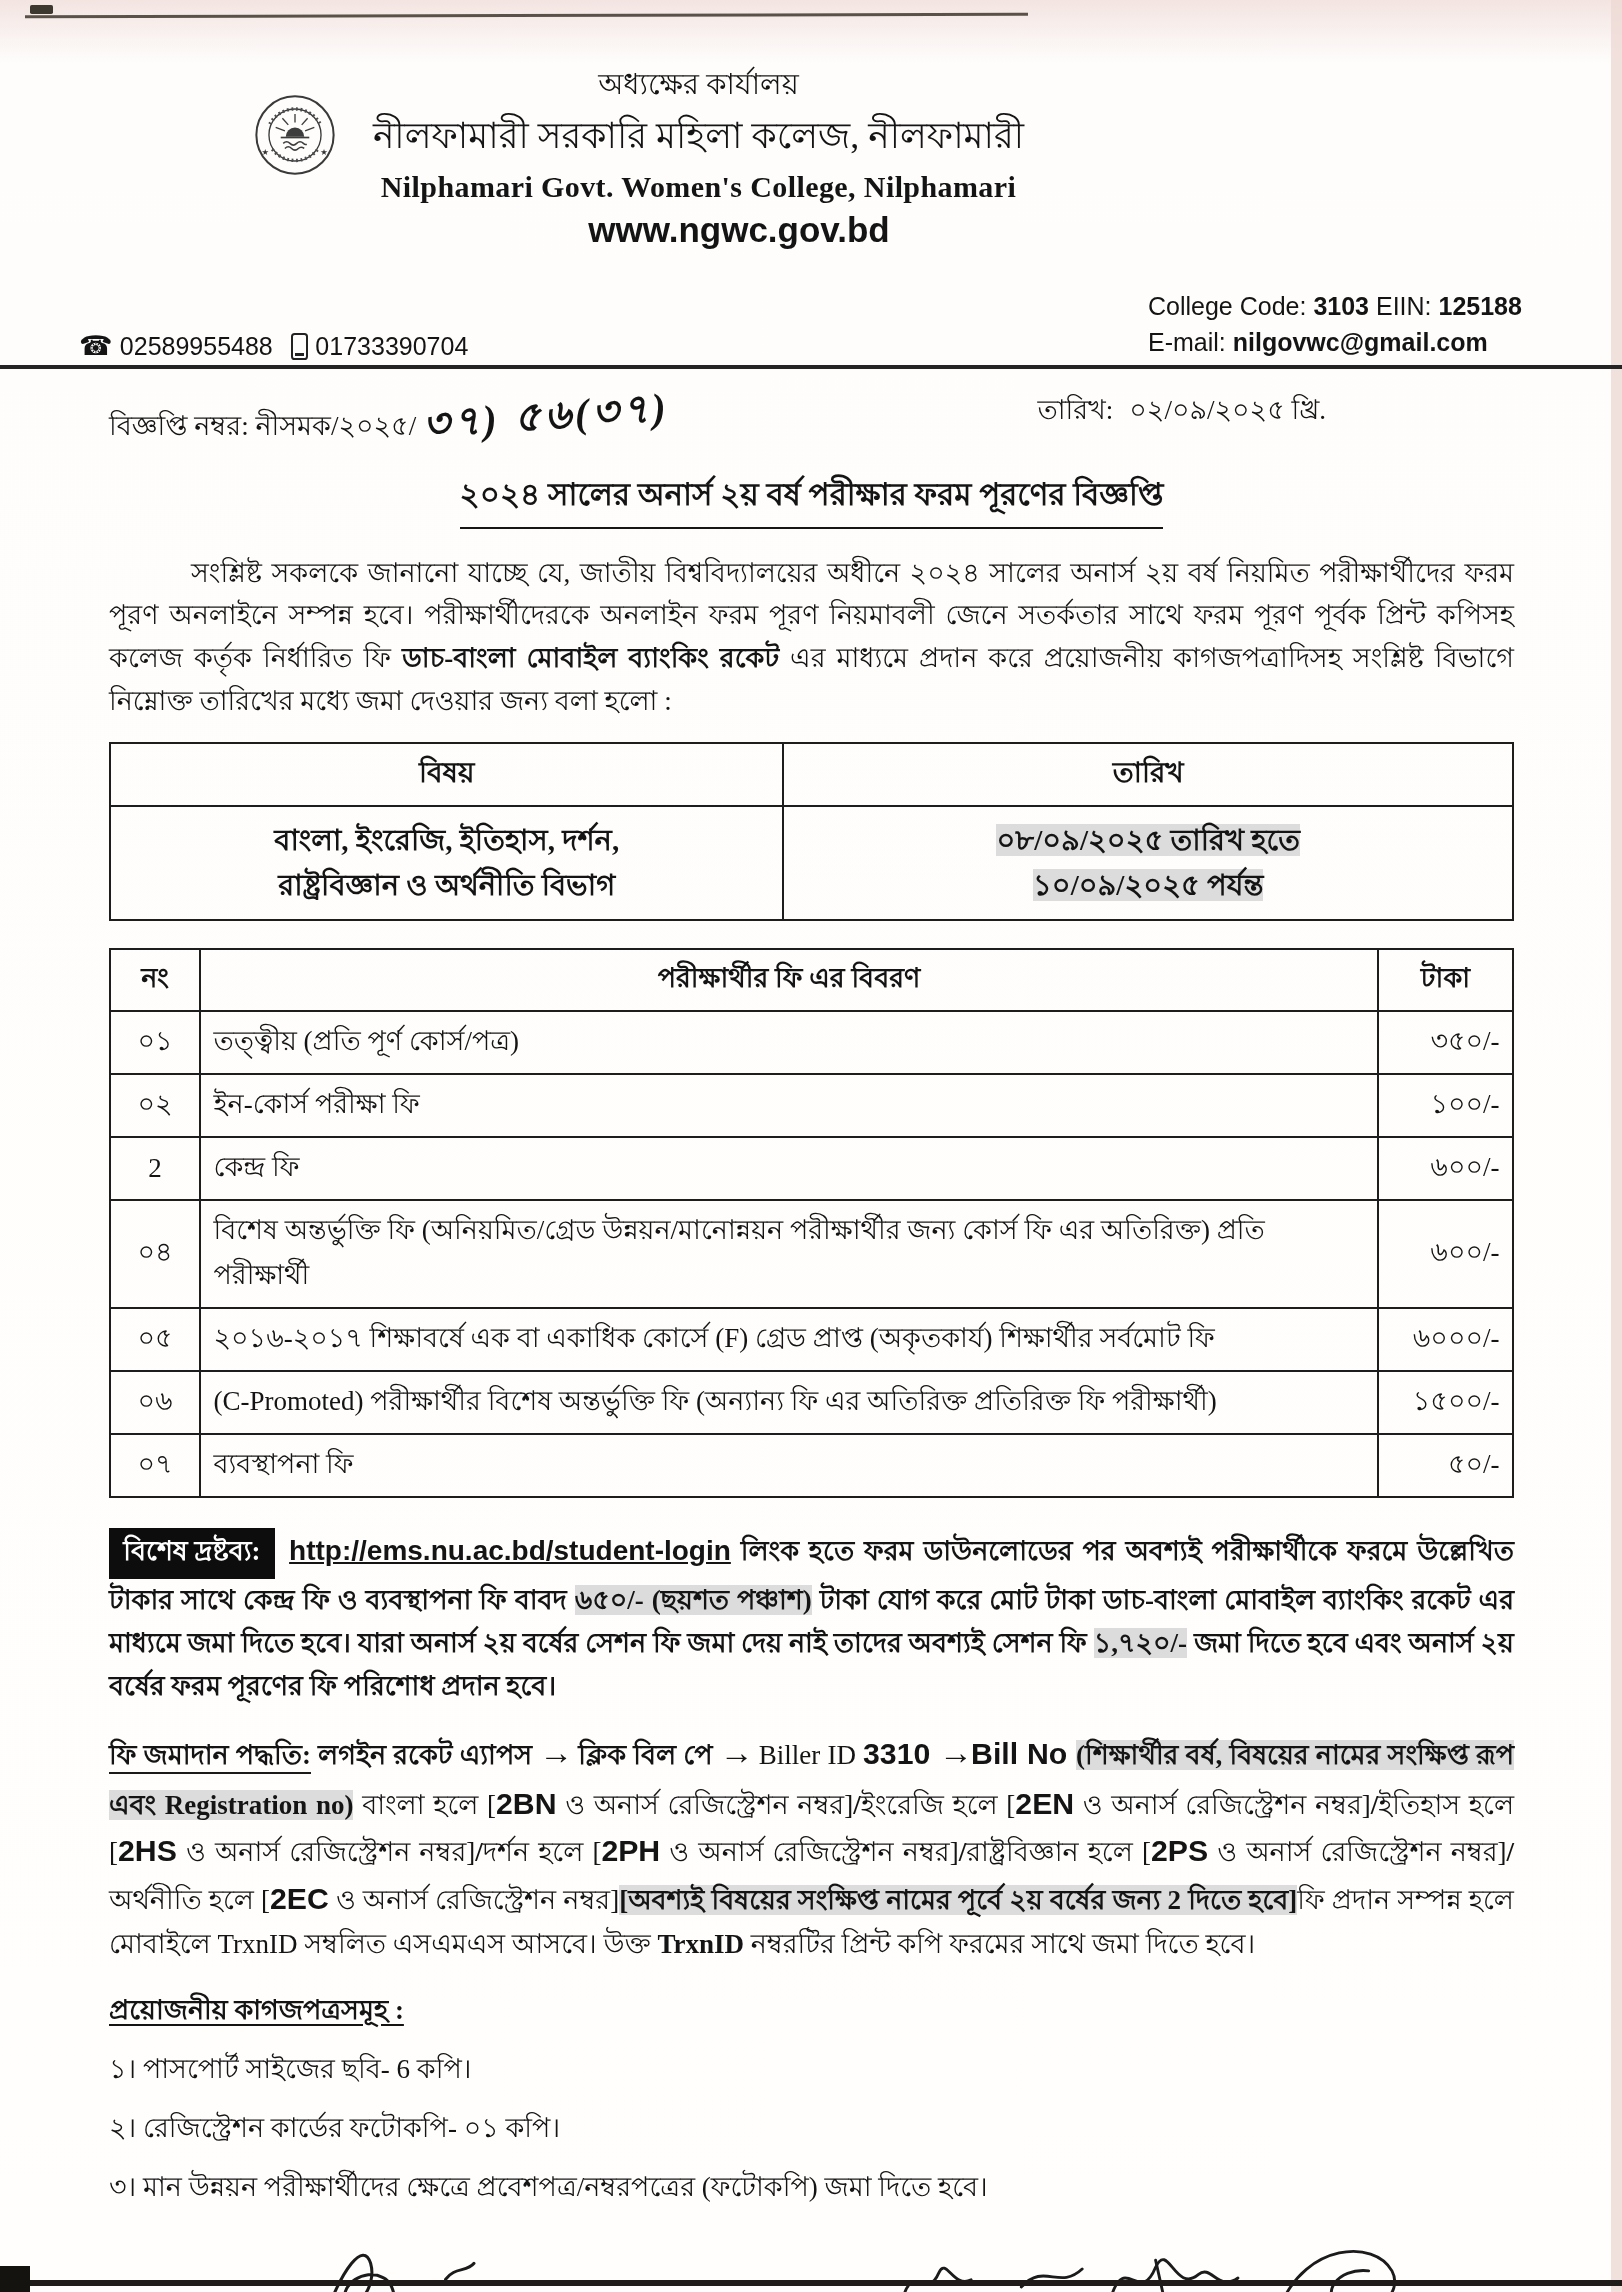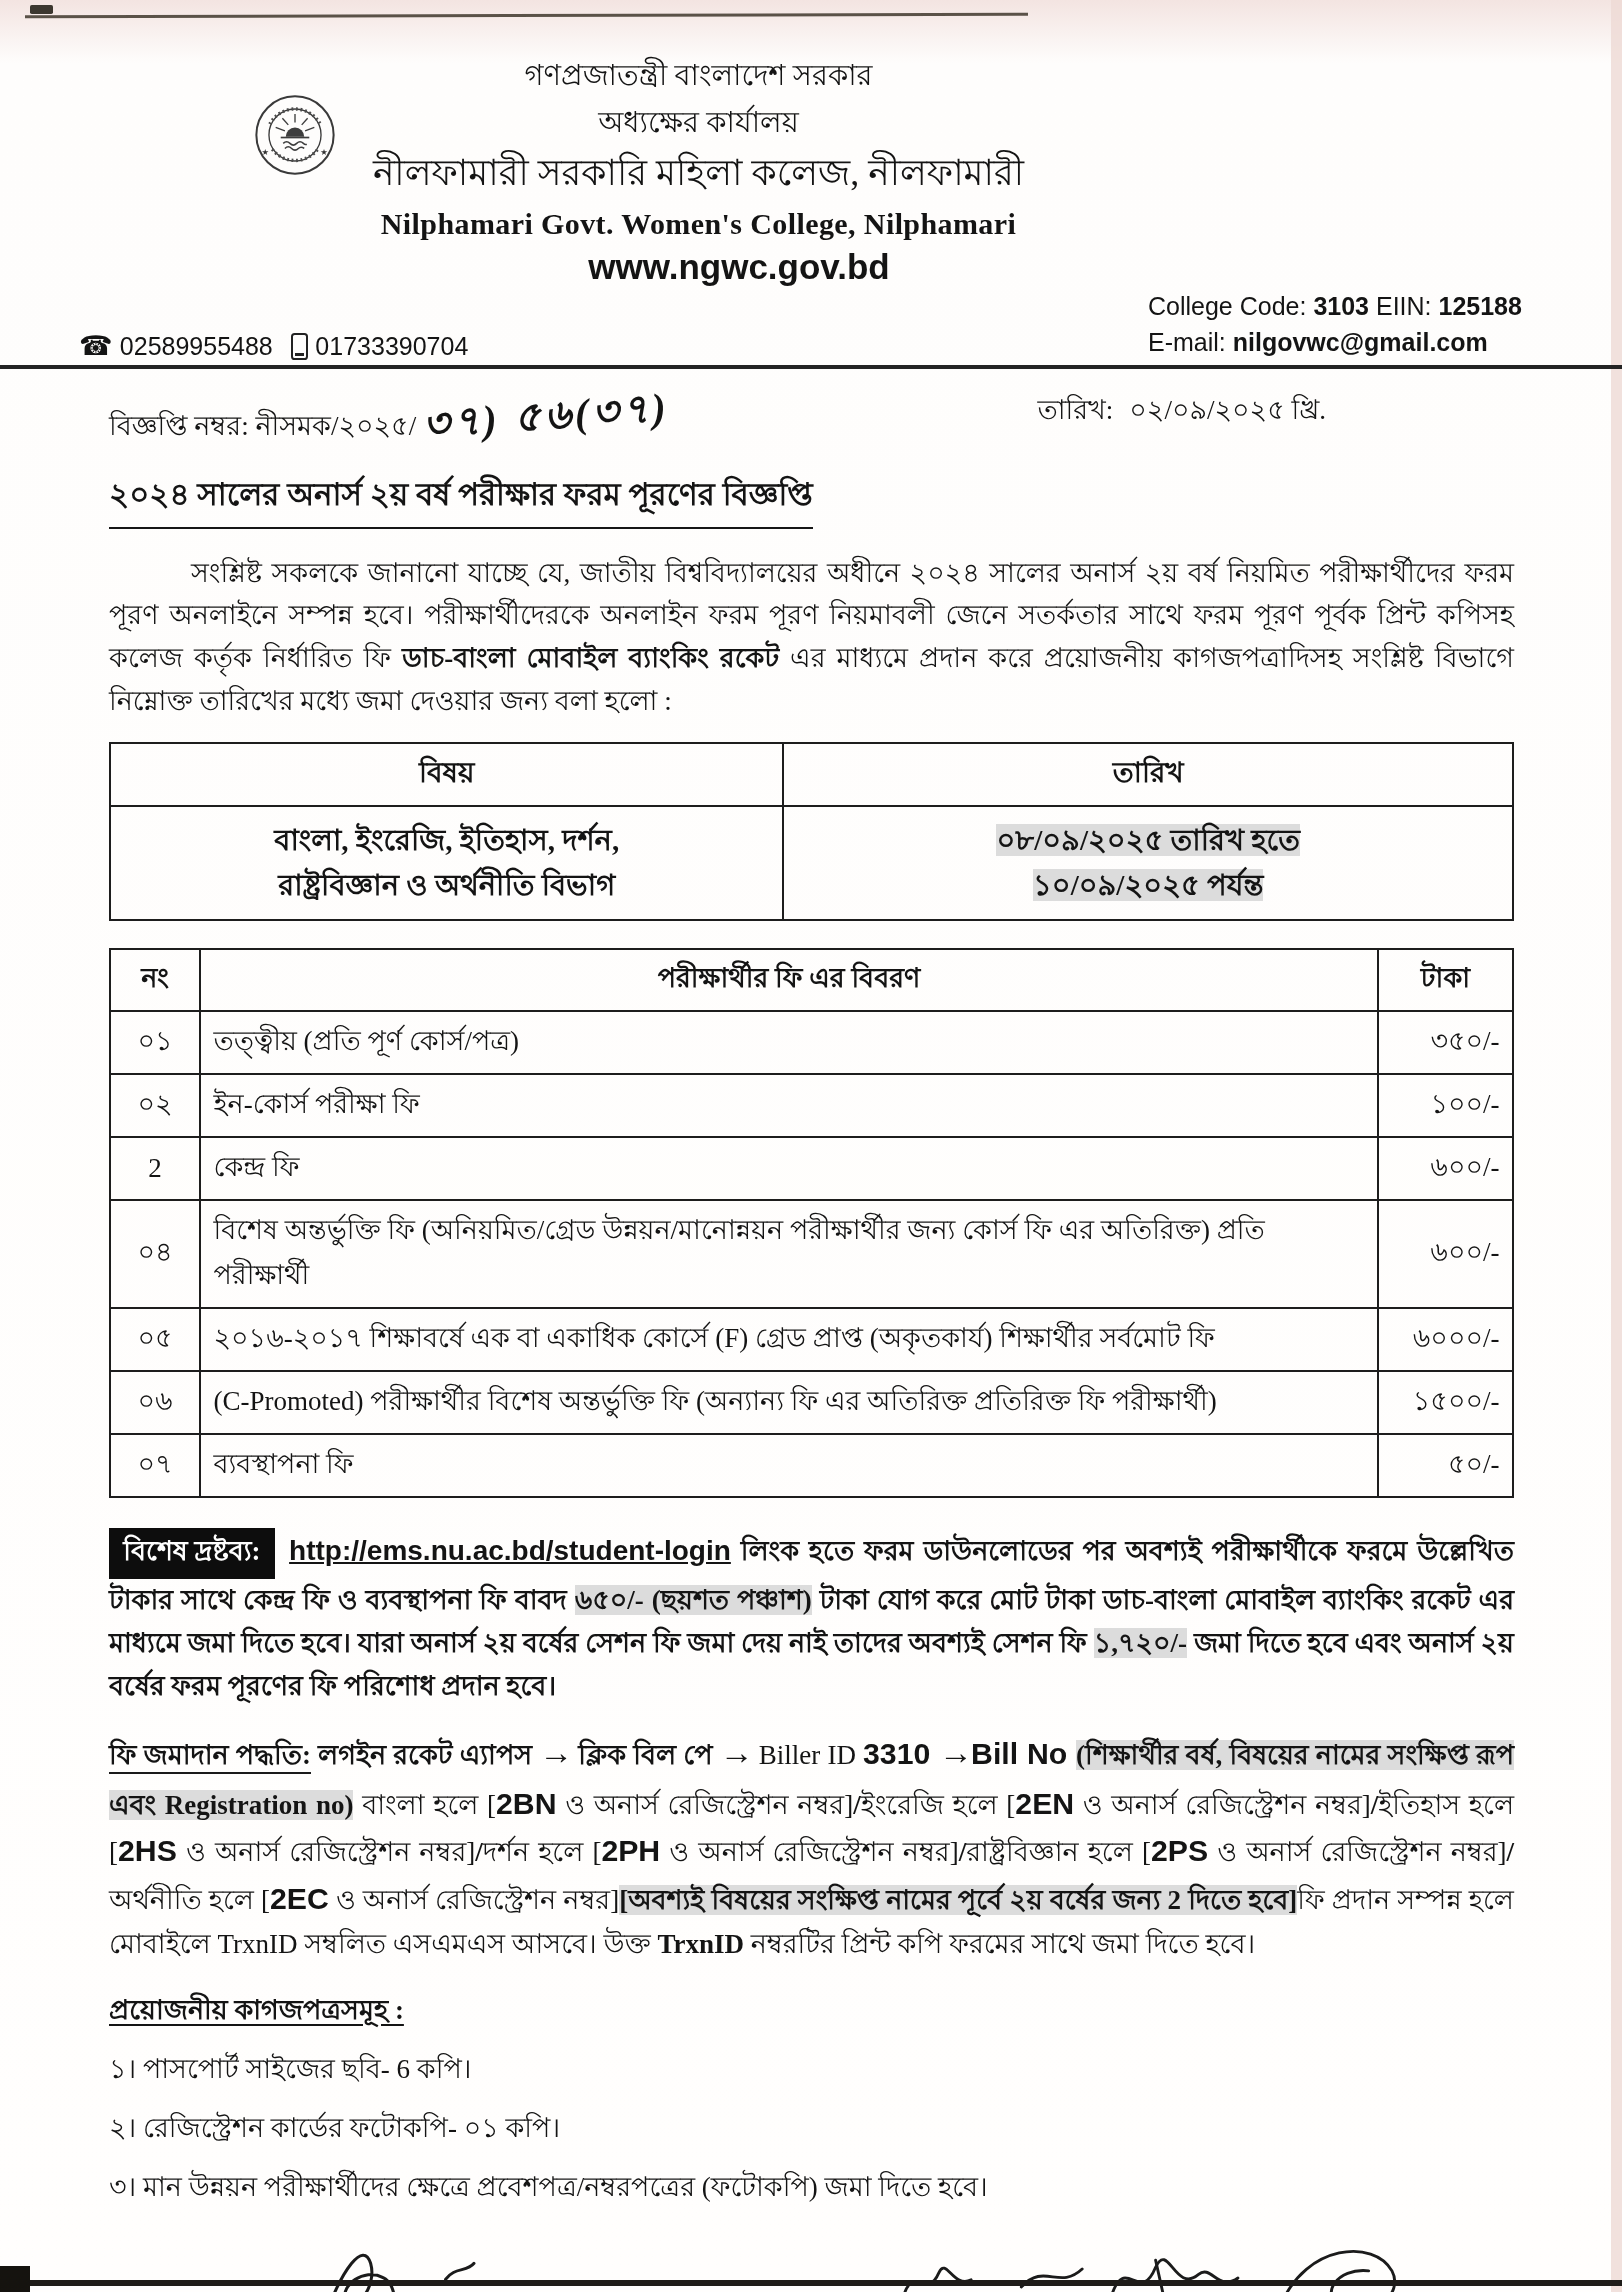--- a/index.html
+++ b/index.html
@@ -29,21 +29,21 @@
   .mob-icon::after{content:"";position:absolute;bottom:1.8px;left:1.8px;right:1.8px;height:2.7px;background:#222;}
   .rule{position:absolute;top:365px;left:0;width:100%;height:3.6px;background:#242424;}
 
   
   .content{padding:0 109px;}
   .meta-row{display:flex;justify-content:space-between;align-items:flex-start;margin-top:19.7px;font-size:27px;}
   .memo{white-space:nowrap;}
   .hand{display:inline-block;font-size:41px;font-weight:600;font-style:italic;letter-spacing:3.6px;transform:rotate(-4deg) translateY(-5.4px);}
   .date-block{margin-right:188px;white-space:nowrap;}
   .date-val{margin-left:16px;}
-  .title{margin:12.5px 0 0;}
+  .title{text-align:center;margin:12.5px 0 0;}
   .title span{display:inline-block;font-size:31px;font-weight:bold;border-bottom:2.7px solid #161616;padding-bottom:4.5px;}
   p.body-par{font-size:27px;line-height:1.58;text-align:justify;margin:23px 0 0;}
   p.intro{text-indent:82px;}
   .b{font-weight:bold;}
   .bb{font-weight:bold;font-size:1.12em;font-family:"Liberation Sans",sans-serif;}
   .hl{background:#dcdcdc;}
   .hlb{background:#dcdcdc;font-weight:bold;}
   .arrow{font-weight:bold;font-size:1.25em;letter-spacing:-1.8px;}
   .link{font-weight:bold;text-decoration:underline;font-family:"Liberation Sans",sans-serif;font-size:28px;}
 
@@ -99,21 +99,20 @@
       </g>
       <path d="M39,52 A11,11 0 0 1 61,52 Z" fill="#3d3d3d"></path>
       <line x1="33" y1="53" x2="67" y2="53" stroke="#3d3d3d" stroke-width="2"></line>
       <path d="M36,60 q4,-4 8,0 q4,4 8,0 q4,-4 8,0 q2,2 4,1" fill="none" stroke="#3d3d3d" stroke-width="1.8"></path>
       <path d="M38,66 q4,-4 8,0 q4,4 8,0 q3,-3 7,0" fill="none" stroke="#3d3d3d" stroke-width="1.8"></path>
       <text x="10" y="74" font-size="10" fill="#333">★</text>
       <text x="80" y="74" font-size="10" fill="#333">★</text>
     </svg>
 
     <div class="head-center">
-      <div class="govt">গণপ্রজাতন্ত্রী বাংলাদেশ সরকার</div>
       <div class="office">অধ্যক্ষের কার্যালয়</div>
       <div class="college-bn">নীলফামারী সরকারি মহিলা কলেজ, নীলফামারী</div>
       <div class="college-en">Nilphamari Govt. Women's College, Nilphamari</div>
       <div class="website">www.ngwc.gov.bd</div>
     </div>
 
     <div class="contact-right">
       <div>
         <span>College Code:</span>
         <b>3103</b>

